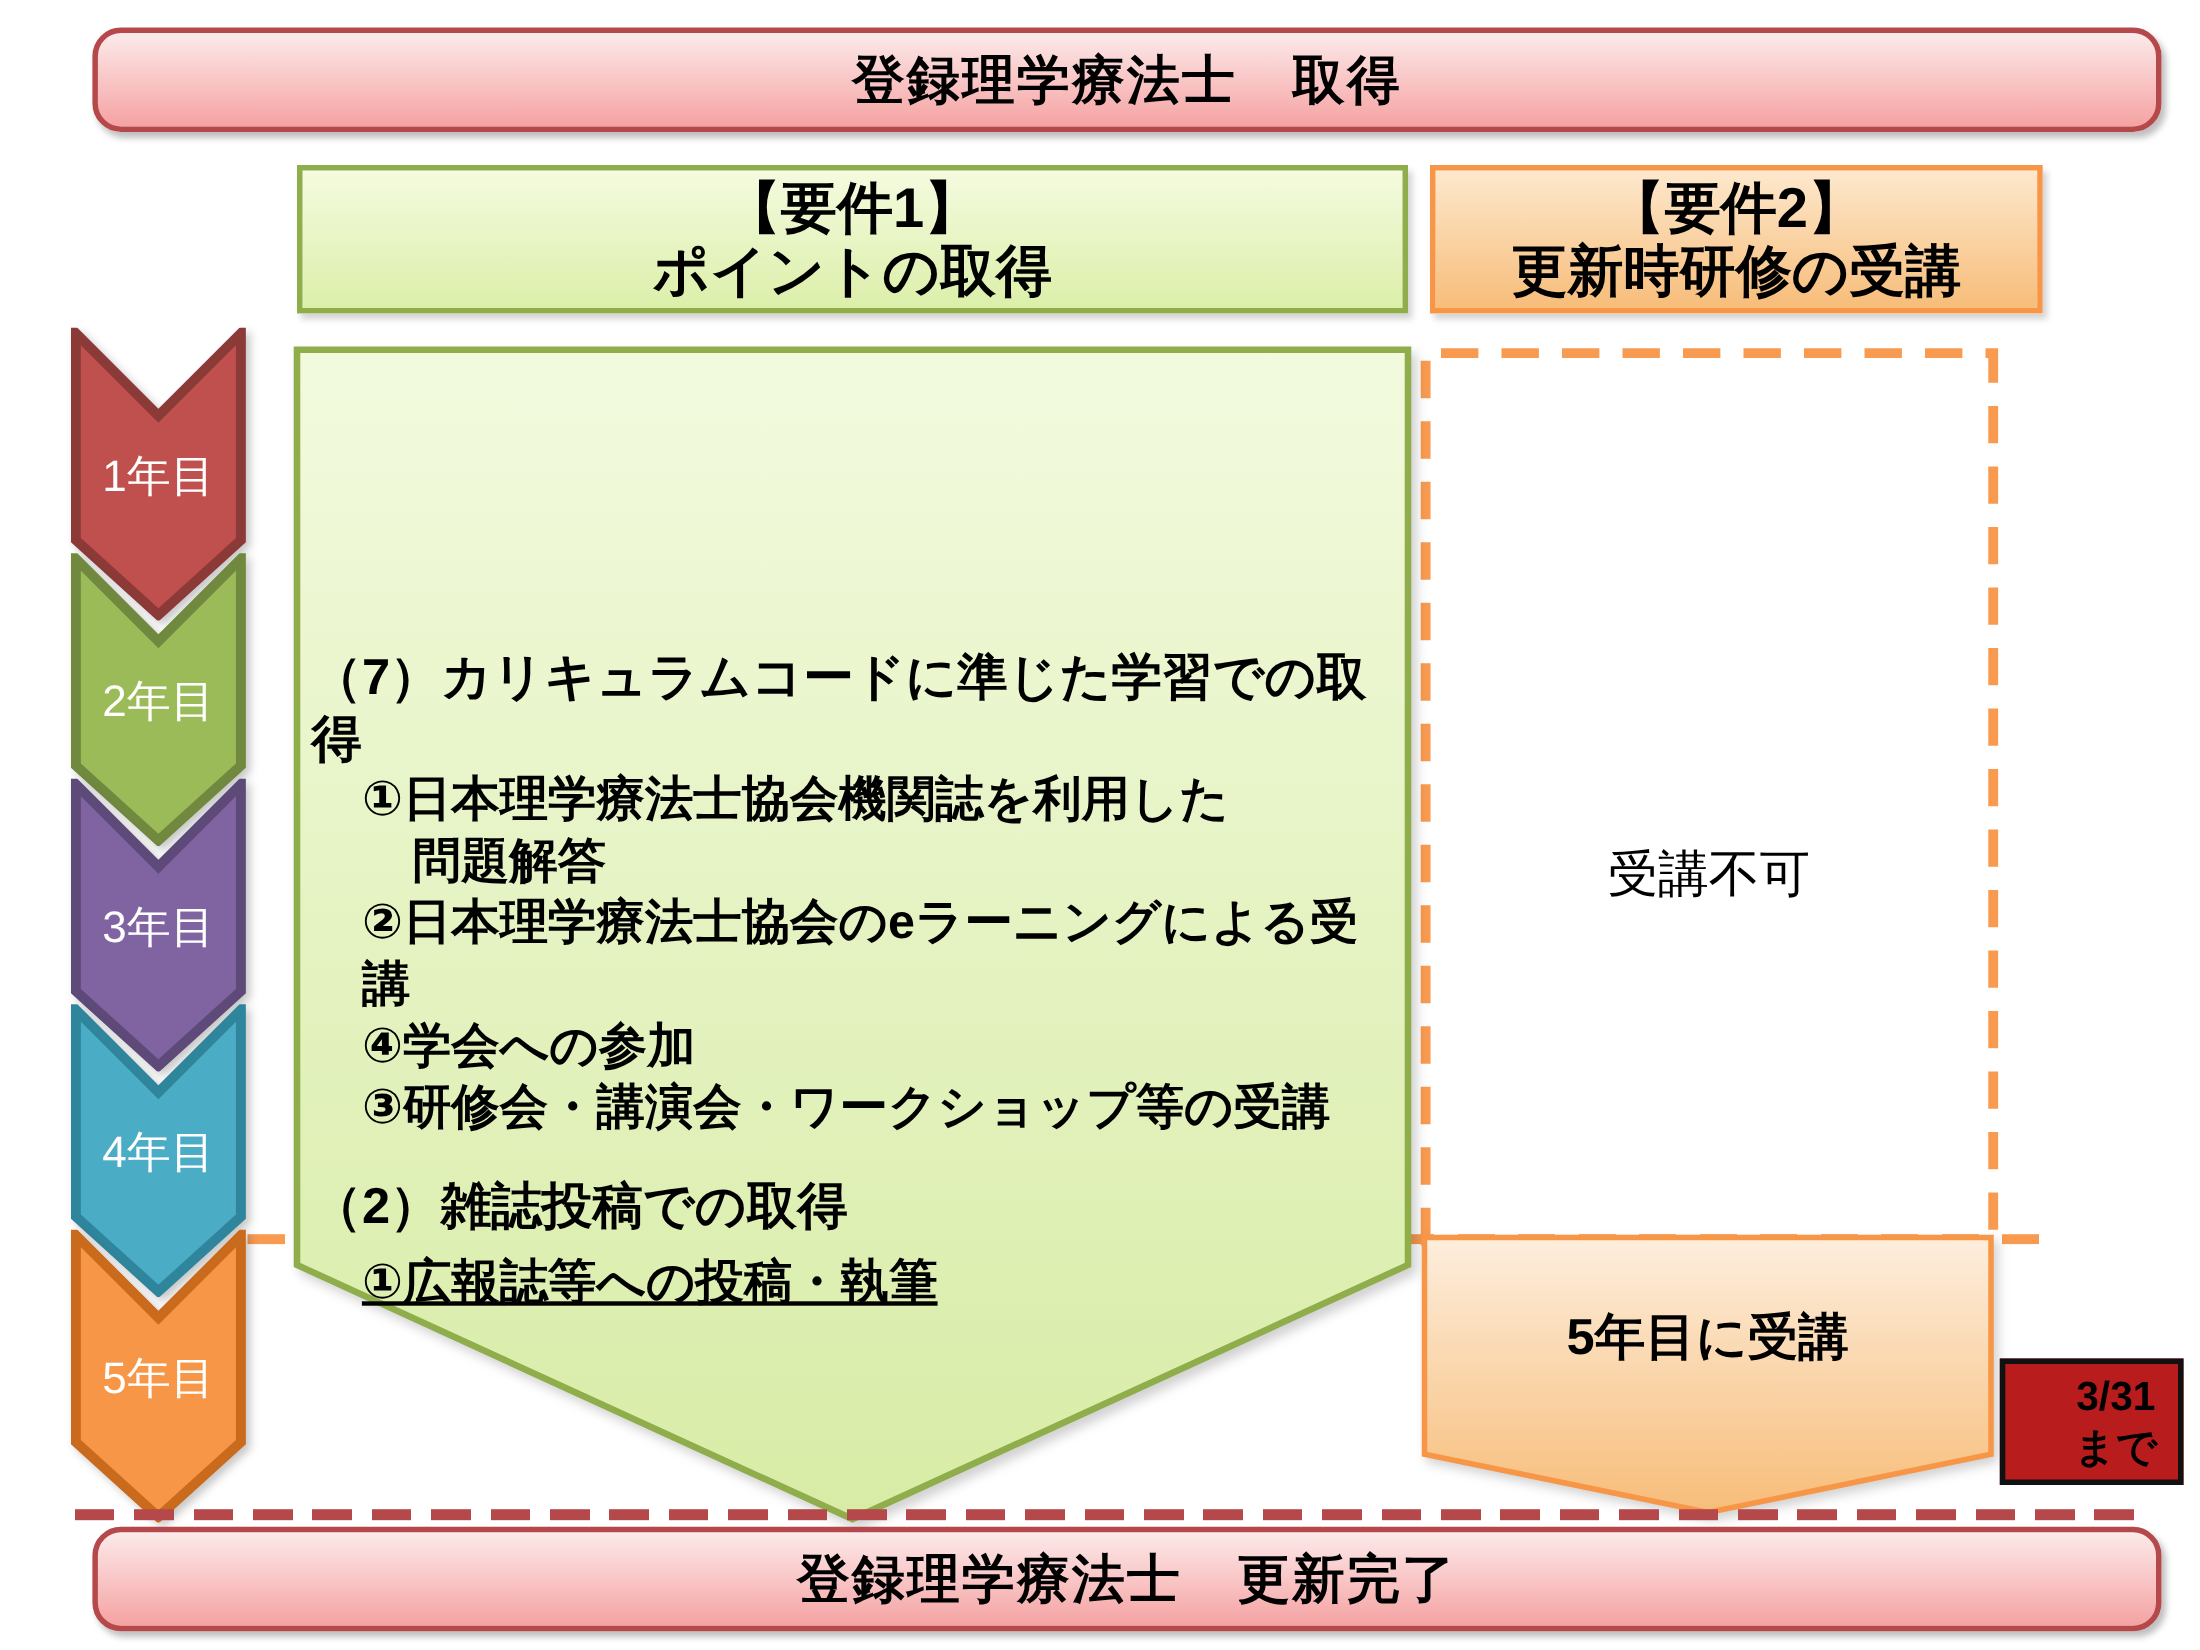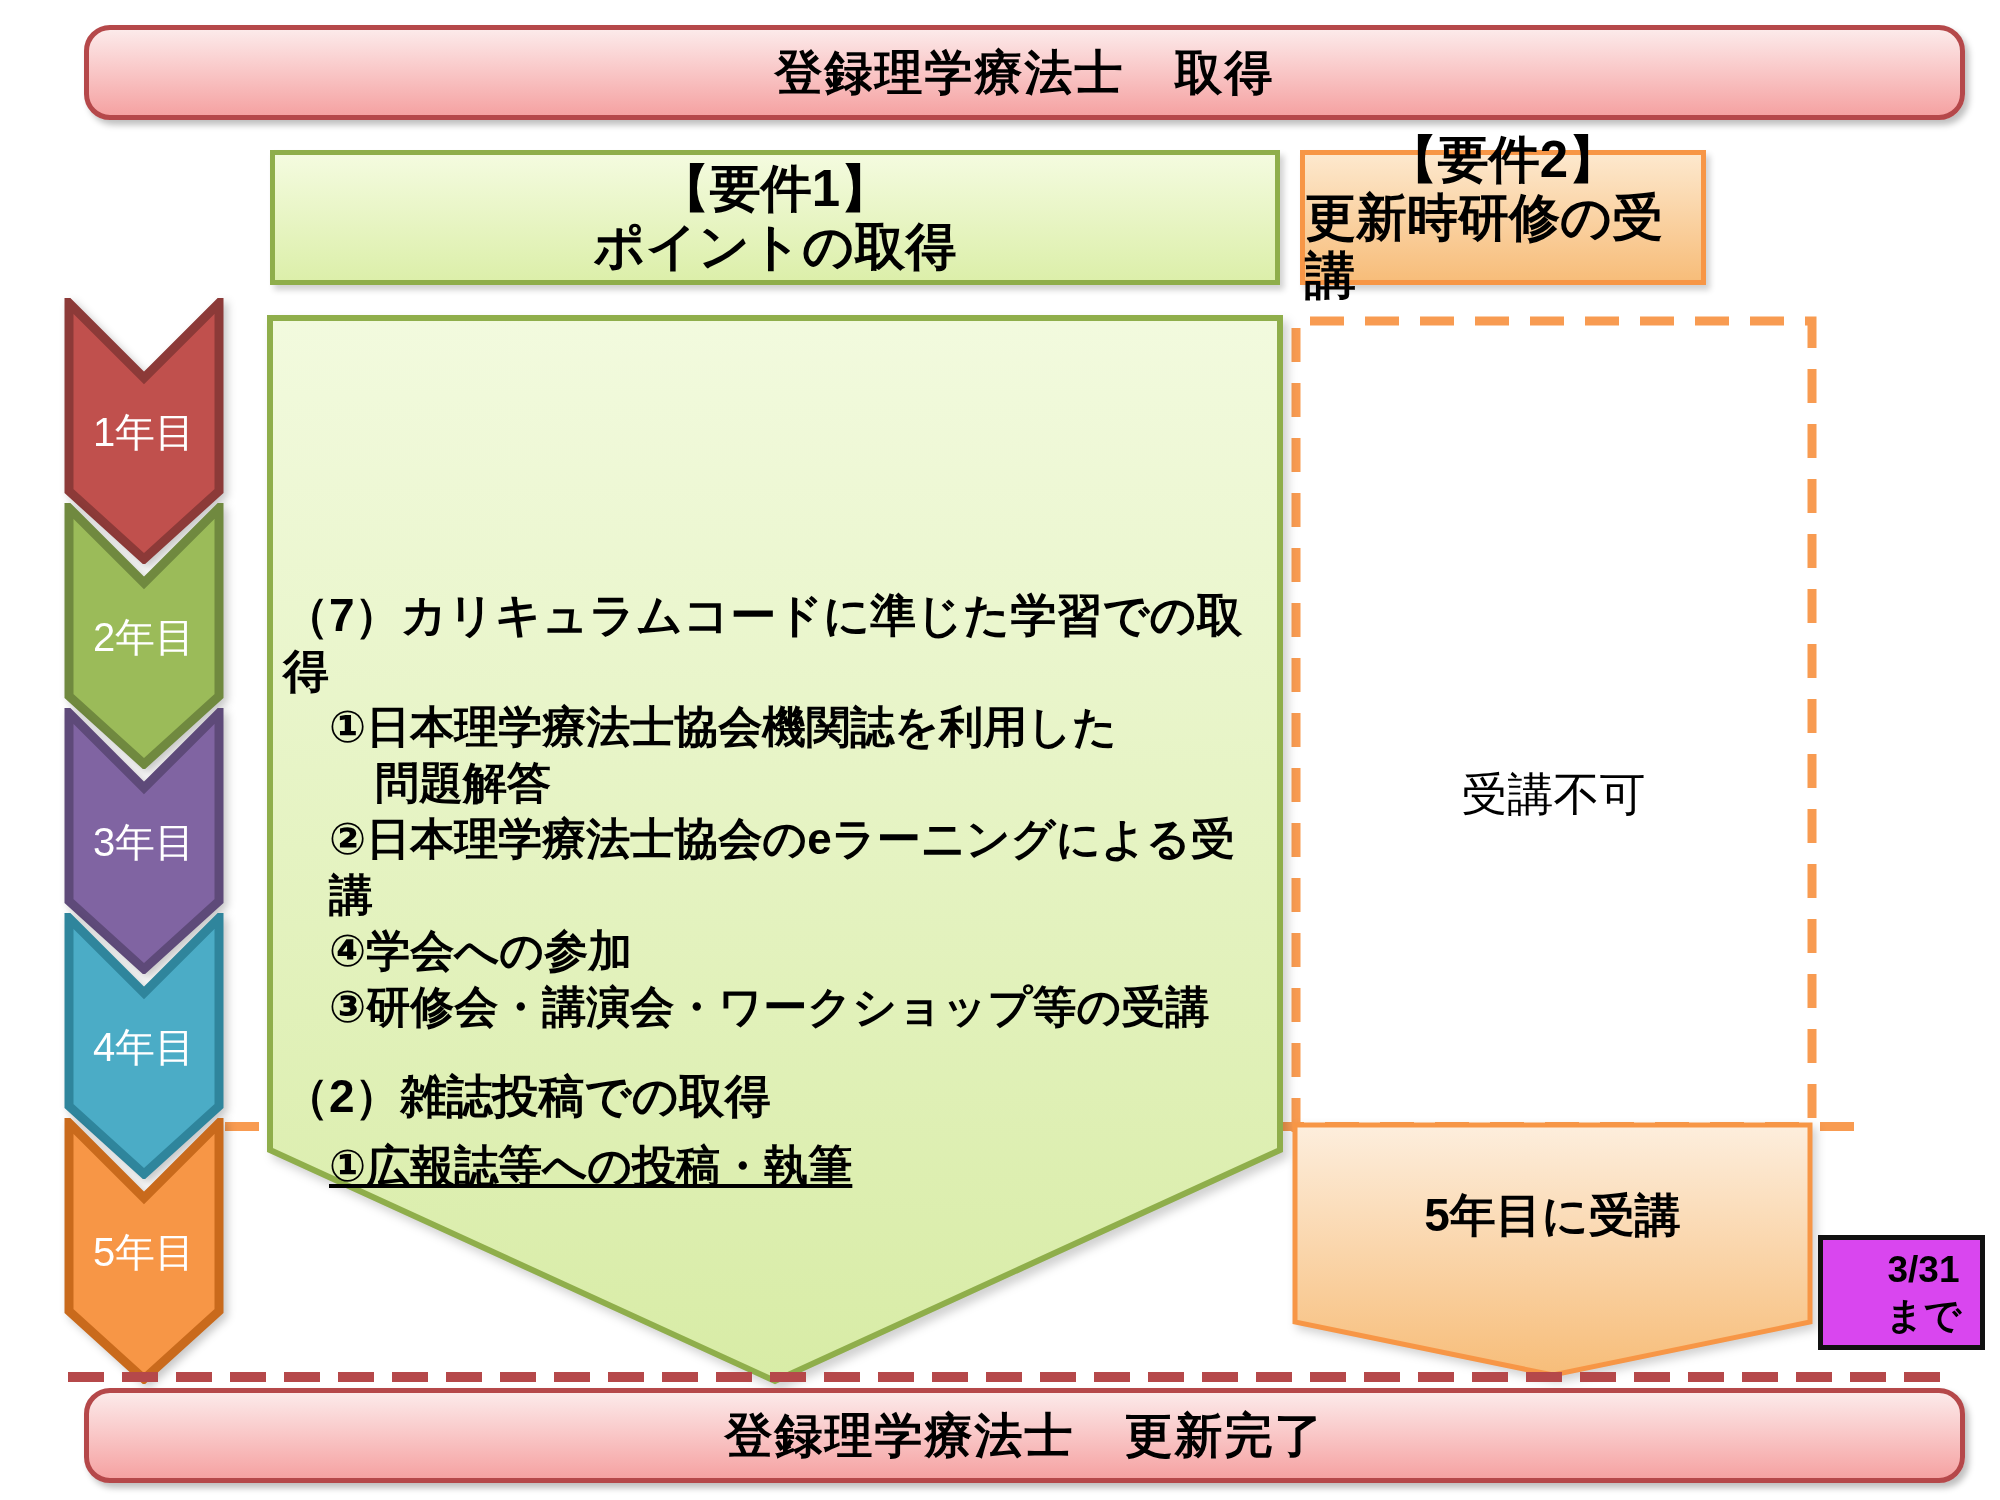--- a/index.html
+++ b/index.html
@@ -27,21 +27,21 @@
     top:150px;height:135px;border:5px solid;box-sizing:border-box;
     display:flex;flex-direction:column;align-items:center;justify-content:center;
     font-size:51px;font-weight:bold;line-height:58px;
     box-shadow:4px 5px 6px rgba(0,0,0,0.18);z-index:3;
   }
   .req-head.green{
     left:270px;width:1010px;border-color:#8fae4b;
     background:linear-gradient(180deg,#f4fbdf 0%,#dcefaa 100%);
   }
   .req-head.orange{
-    left:1300px;width:406px;border-color:#f79646;
+    left:1300px;width:557px;border-color:#f79646;
     background:linear-gradient(180deg,#fde8cd 0%,#f7bd7a 100%);
   }
 
   
   .green-arrow-svg{left:262px;top:312px;z-index:2;filter:drop-shadow(5px 6px 5px rgba(0,0,0,0.18));}
   .arrow-text{
     left:283px;top:587px;width:990px;z-index:3;
     font-weight:bold;font-size:44px;line-height:56px;
   }
   .arrow-text .head{font-size:46px;}
@@ -68,21 +68,21 @@
   
   .pentagon-svg{left:1289px;top:1119px;z-index:3;filter:drop-shadow(4px 5px 5px rgba(0,0,0,0.18));}
   .pentagon-label{
     left:1295px;top:1185px;width:515px;z-index:4;text-align:center;
     font-size:46px;font-weight:bold;
   }
 
   
   .deadline-box{
     left:1818px;top:1235px;width:167px;height:115px;z-index:4;
-    border:5px solid #111;background:#d946ef;box-sizing:border-box;
+    border:5px solid #111;background:#b91c1c;box-sizing:border-box;
     display:flex;flex-direction:column;align-items:center;justify-content:center;
     font-size:37px;font-weight:bold;line-height:46px;padding-left:44px;
   }
 
   
   .chevron{left:64px;z-index:2;filter:drop-shadow(4px 4px 4px rgba(0,0,0,0.22));}
   .chevron text{font-family:"Liberation Sans","DejaVu Sans",sans-serif;font-size:40px;fill:#ffffff;}
 </style>
 </head>
 <body>

